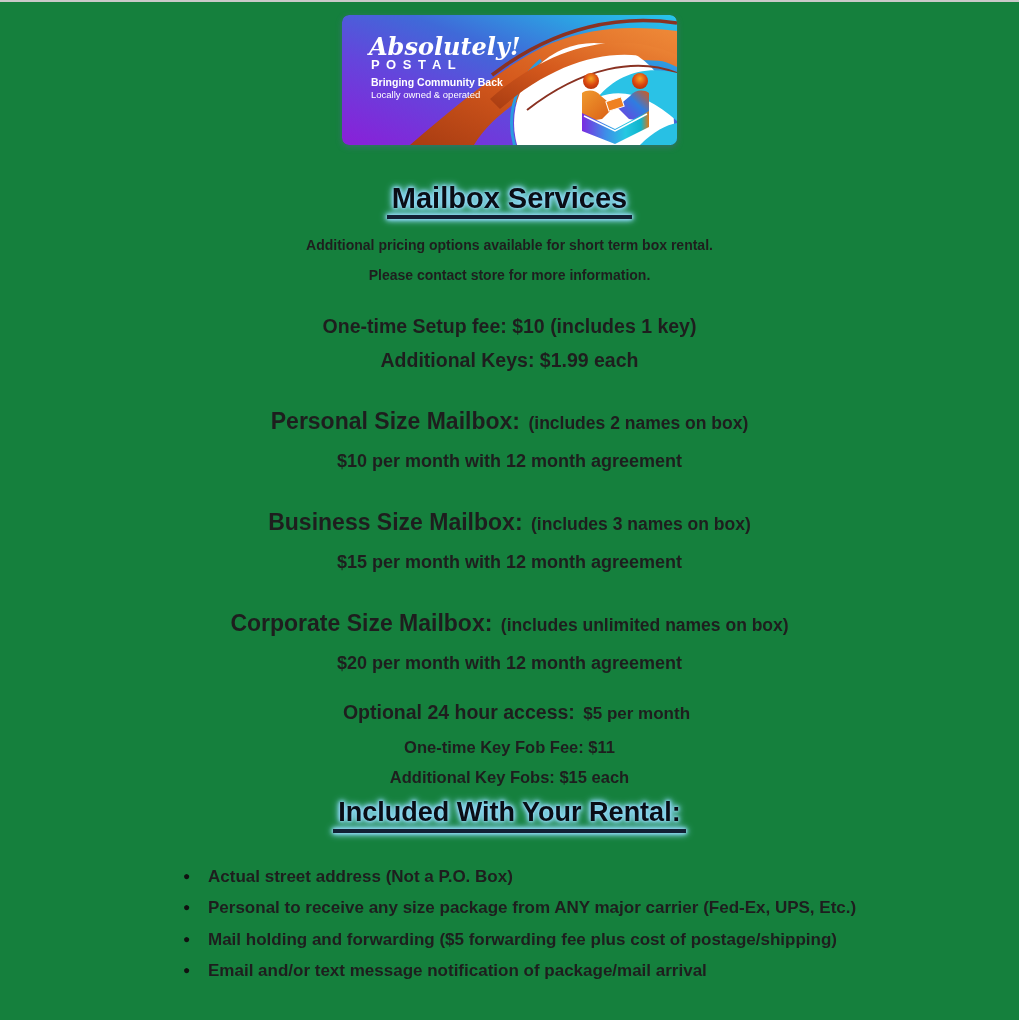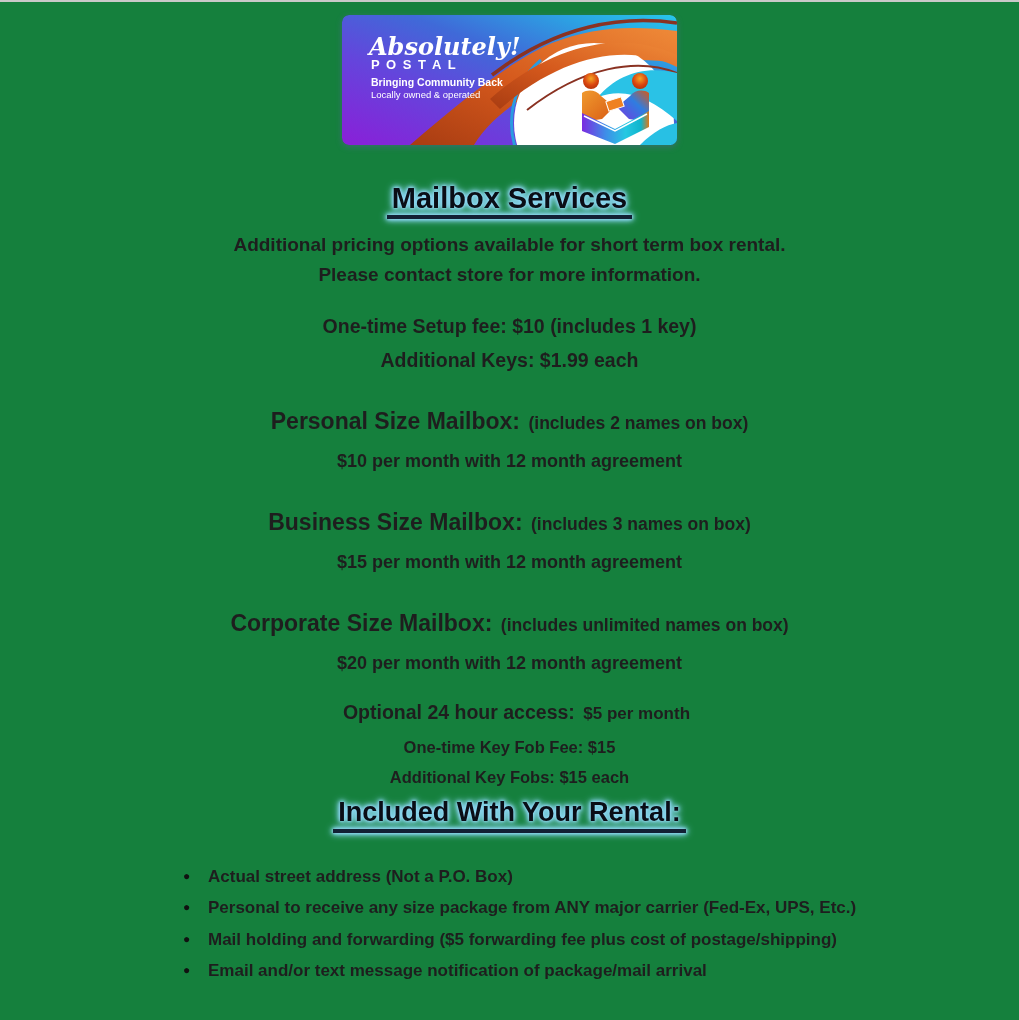--- a/index.html
+++ b/index.html
@@ -35,21 +35,21 @@
     border-bottom: 4px solid #122034;
     line-height: 1.05;
     filter: drop-shadow(0 0 1.5px #9adcf4) drop-shadow(0 0 2px #7fd0ef) drop-shadow(0 0 3px #8fd6f2);
   }
   h1 .wordart-inner { font-size: 29px; }
   h2 .wordart-inner { font-size: 27px; }
 
   p { margin: 0; font-weight: bold; }
 
   .intro { margin-top: 11px; }
-  .intro p { font-size: 19px; line-height: 30px; }
+  .intro p { font-size: 14px; line-height: 30px; }
 
   .setup { margin-top: 19px; }
   .setup p { font-size: 19.5px; line-height: 34px; }
 
   .plan { margin-top: 24px; }
   .plan-title { line-height: 40px; }
   .plan-name { font-size: 23px; font-weight: bold; }
   .plan-note { font-size: 17.5px; font-weight: bold; margin-left: 4px; }
   .plan-price { font-size: 18px; line-height: 34px; }
 
@@ -202,21 +202,21 @@
       <span class="plan-note">(includes unlimited names on box)</span>
     </p>
     <p class="plan-price">$20 per month with 12 month agreement</p>
   </div>
 
   <div class="access centered">
     <p class="access-title">
       <span class="access-big">Optional 24 hour access:</span>
       <span class="access-small">$5 per month</span>
     </p>
-    <p class="access-line">One-time Key Fob Fee: $15</p>
+    <p class="access-line">One-time Key Fob Fee: $11</p>
     <p class="access-line">Additional Key Fobs: $15 each</p>
   </div>
 
   <h2>
     <span class="wordart-inner">Included With Your Rental:</span>
   </h2>
 
   <ul class="benefits">
     <li>
       <span class="bullet-dot">●</span>

